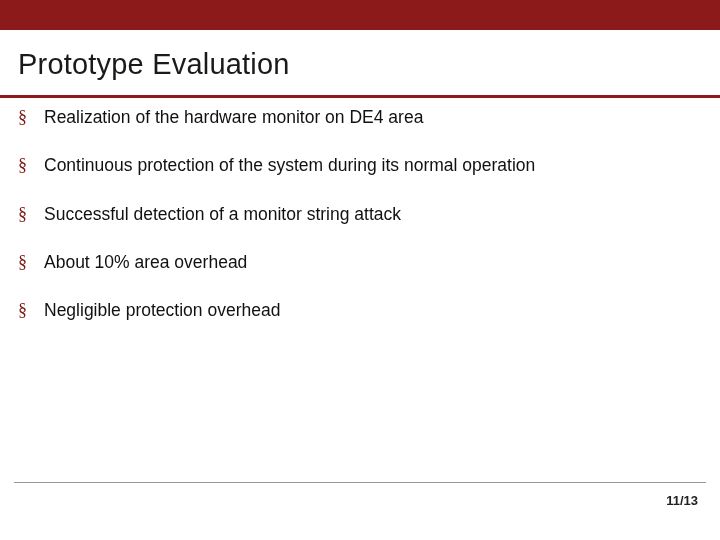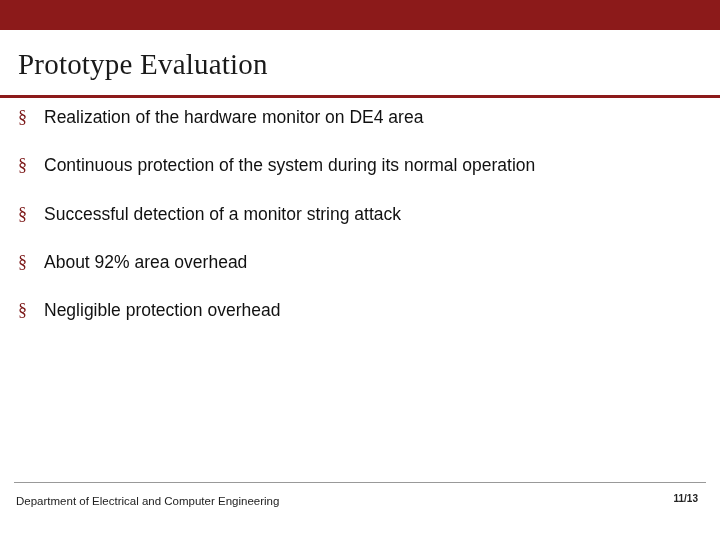--- a/index.html
+++ b/index.html
@@ -26,21 +26,21 @@
     top: 0;
     width: 720px;
     height: 30px;
     background: #8C1A1A;
   }
   .title {
     position: absolute;
     left: 18px;
     top: 48px;
     width: 680px;
-    font-family: Liberation Serif, serif;
+    font-family: Liberation Sans, sans-serif;
     font-size: 29px;
     color: #1a1a1a;
     letter-spacing: 0.2px;
     white-space: nowrap;
   }
   .title-rule {
     position: absolute;
     left: 0;
     top: 95px;
     width: 720px;
@@ -95,21 +95,21 @@
     line-height: 1.9;
   }
   .footer-line {
     display: block;
     white-space: nowrap;
   }
   .page-num {
     position: absolute;
     right: 22px;
     top: 493px;
-    font-size: 10px;
+    font-size: 13px;
     color: #222222;
     font-weight: bold;
     text-align: right;
   }
 </style>
 </head>
 <body>
 
 <div class="slide">
 
@@ -131,31 +131,30 @@
       <span class="text">Continuous protection of the system during its normal operation</span>
     </div>
 
     <div class="bullet">
       <span class="marker">§</span>
       <span class="text">Successful detection of a monitor string attack</span>
     </div>
 
     <div class="bullet">
       <span class="marker">§</span>
-      <span class="text">About 92% area overhead</span>
+      <span class="text">About 10% area overhead</span>
     </div>
 
     <div class="bullet">
       <span class="marker">§</span>
       <span class="text">Negligible protection overhead</span>
     </div>
 
   </div>
 
   <div class="footer-rule"></div>
 
   <div class="footer-left">
-    <span class="footer-line">Department of Electrical and Computer Engineering</span>
   </div>
 
   <div class="page-num">11/13</div>
 
 </div>
 
 </body></html>

